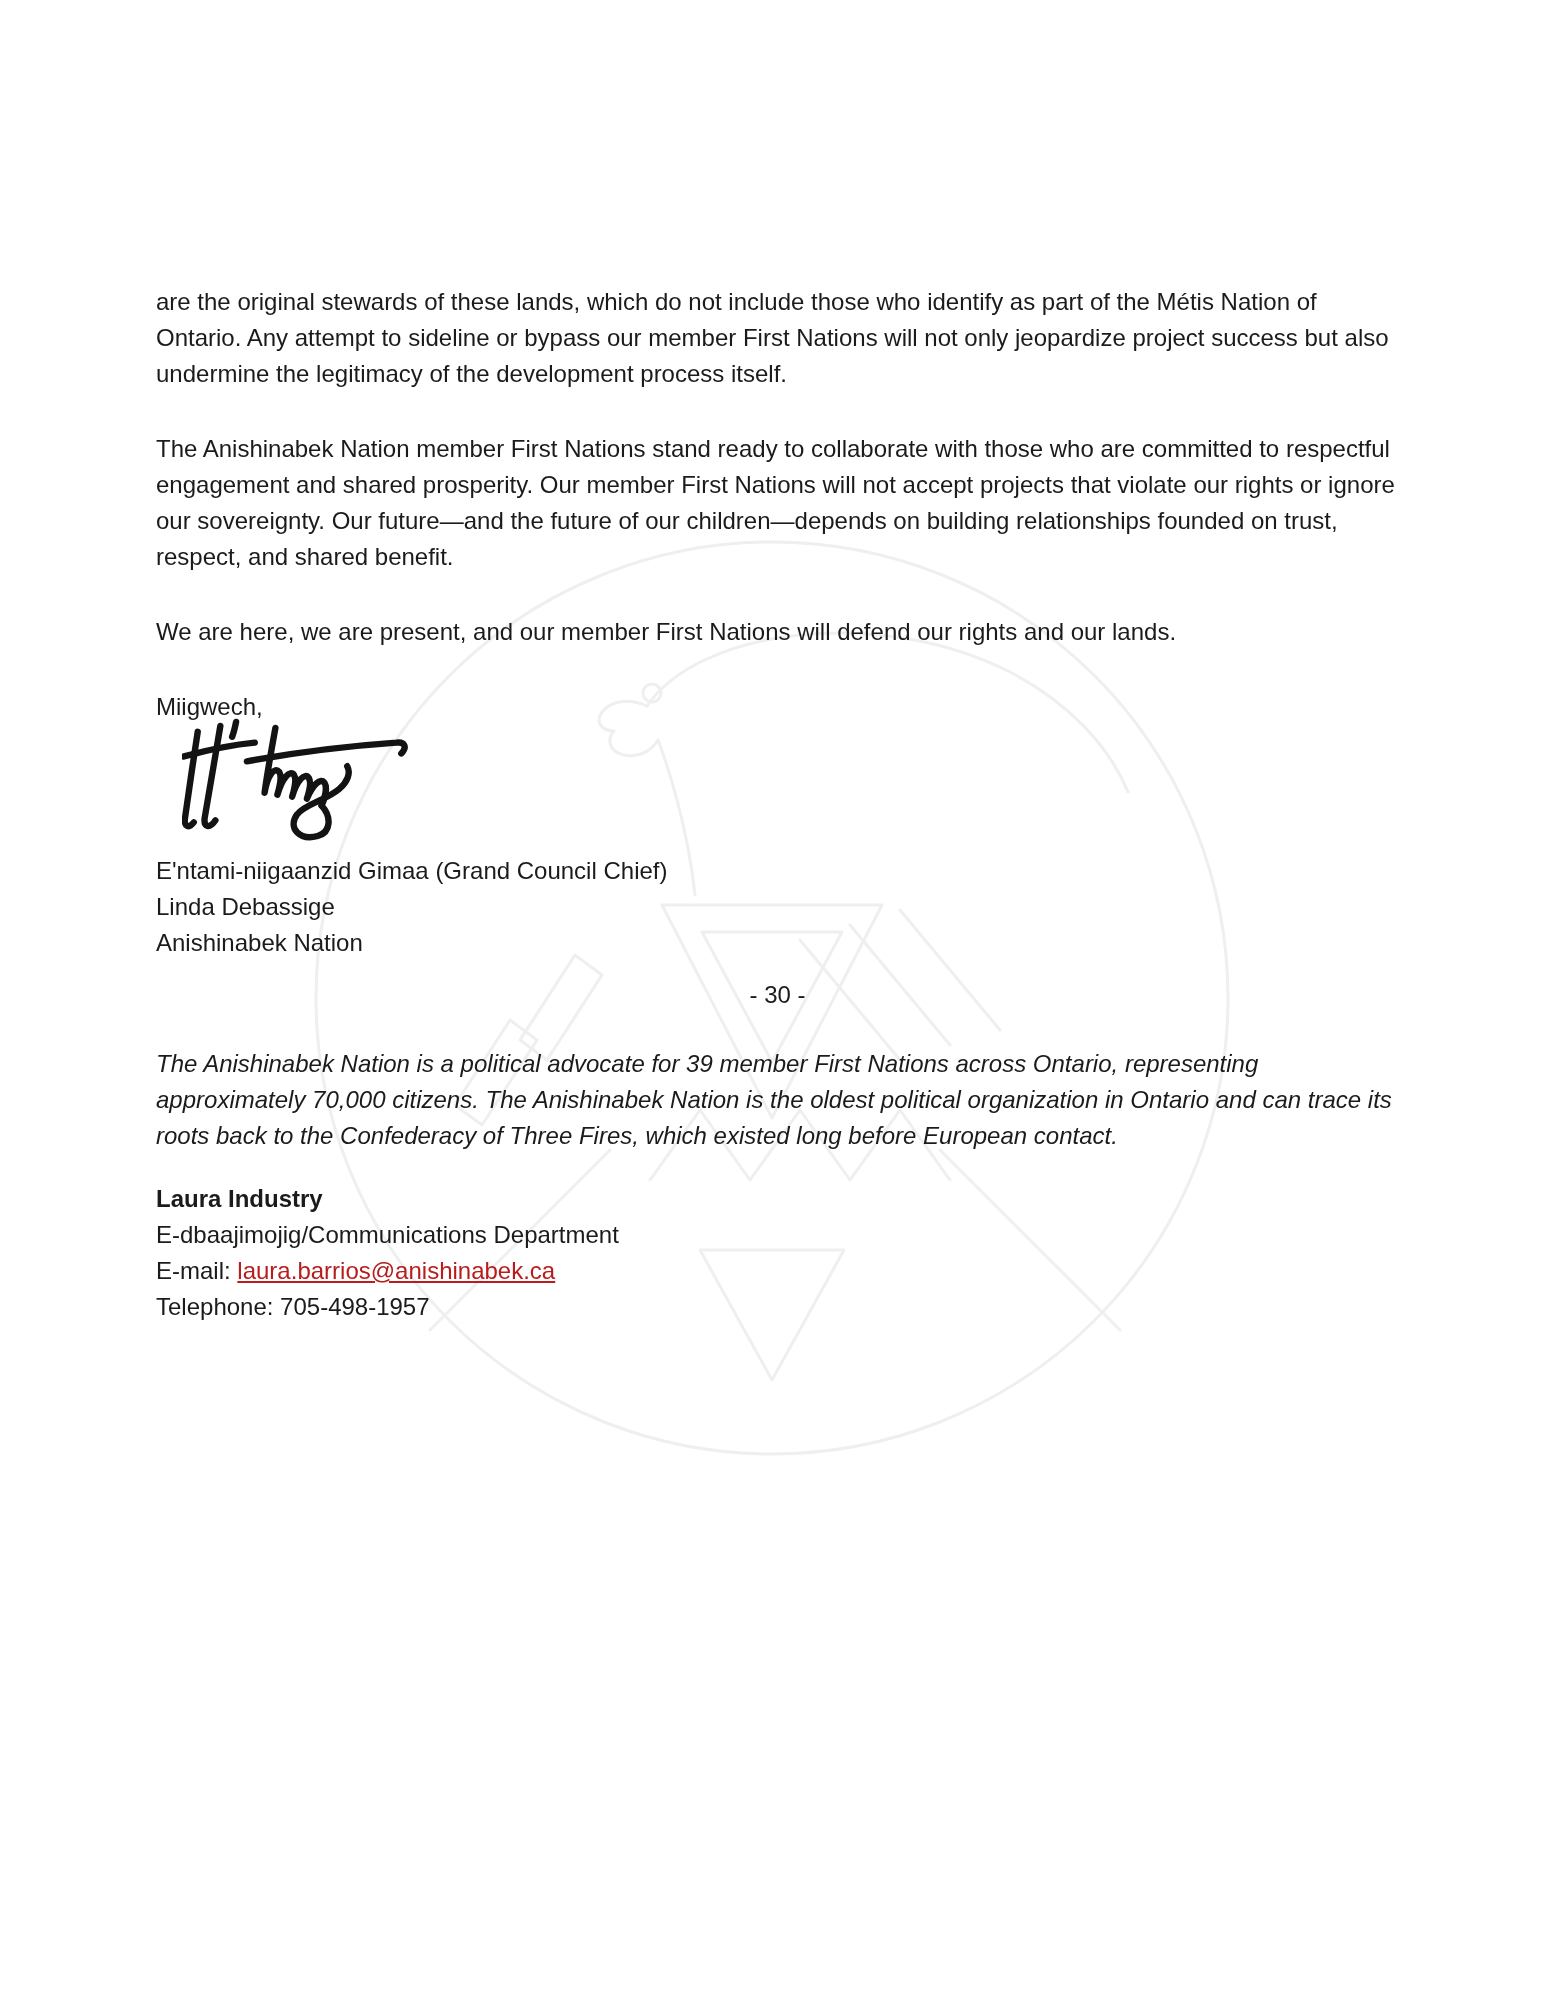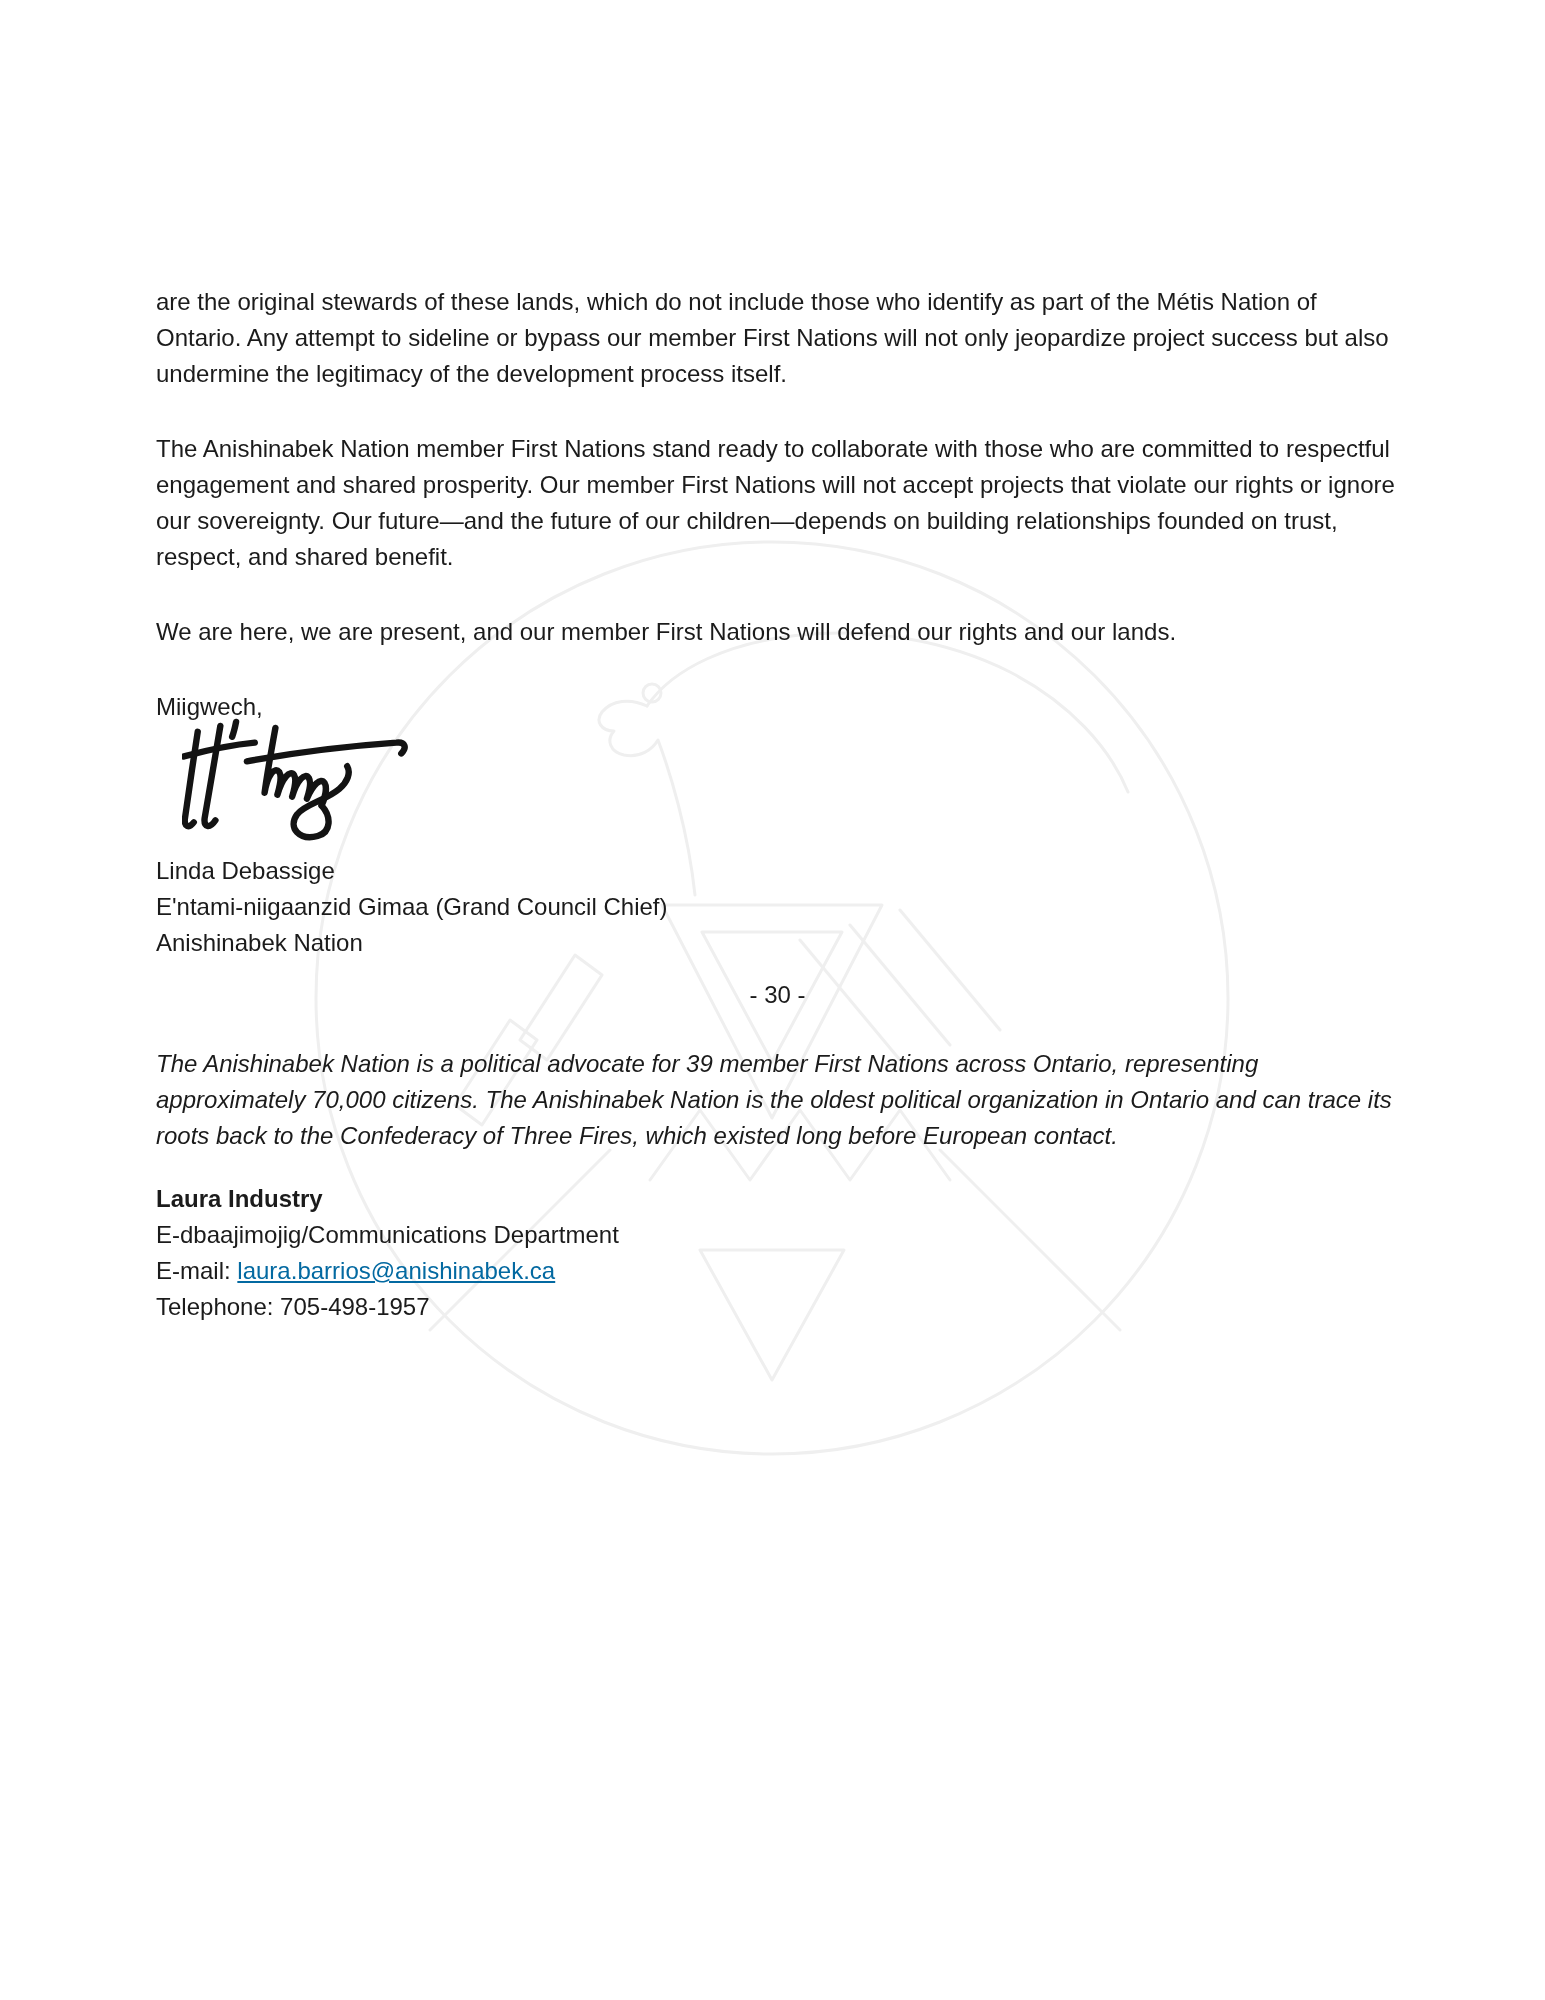--- a/index.html
+++ b/index.html
@@ -91,30 +91,30 @@
         <path d="M39,16 C34,45 27,88 23,110 C22,119 28,121 34,112"></path>
         <path d="M2,47 C28,40 52,35 74,33"></path>
         <path d="M55,12 C54,17 53,22 51,27"></path>
         <path d="M95,18 C91,40 86,68 84,84 C87,66 94,57 99,63 C102,68 99,79 97,86 C102,69 110,60 114,66 C117,71 114,81 112,88 C117,71 125,63 129,69 C132,74 129,84 127,90 C133,76 141,68 145,74 C148,79 145,90 142,97"></path>
         <path d="M142,97 C152,108 152,124 138,128 C120,133 107,120 117,106 C126,95 146,92 160,80 C168,73 172,64 168,57"></path>
         <path d="M66,52 C115,43 175,36 218,33 C227,32 229,38 223,44"></path>
       </g>
     </svg>
 
     <div class="sig-block">
+      <p>E'ntami-niigaanzid Gimaa (Grand Council Chief)</p>
       <p>Linda Debassige</p>
-      <p>E'ntami-niigaanzid Gimaa (Grand Council Chief)</p>
       <p>Anishinabek Nation</p>
     </div>
 
     <p class="end-mark">- 30 -</p>
 
     <p class="boilerplate">The Anishinabek Nation is a political advocate for 39 member First Nations across Ontario, representing approximately 70,000 citizens. The Anishinabek Nation is the oldest political organization in Ontario and can trace its roots back to the Confederacy of Three Fires, which existed long before European contact.</p>
 
     <div class="contact">
       <p class="contact-name">Laura Industry</p>
       <p>E-dbaajimojig/Communications Department</p>
-      <p><span>E-mail: </span><a class="email-link" style="color: #0369a1;">laura.barrios@anishinabek.ca</a></p>
+      <p><span>E-mail: </span><a class="email-link" style="color: #b91c1c;">laura.barrios@anishinabek.ca</a></p>
       <p>Telephone: 705-498-1957</p>
     </div>
 
   </div>
 </div>
 
 </body></html>

